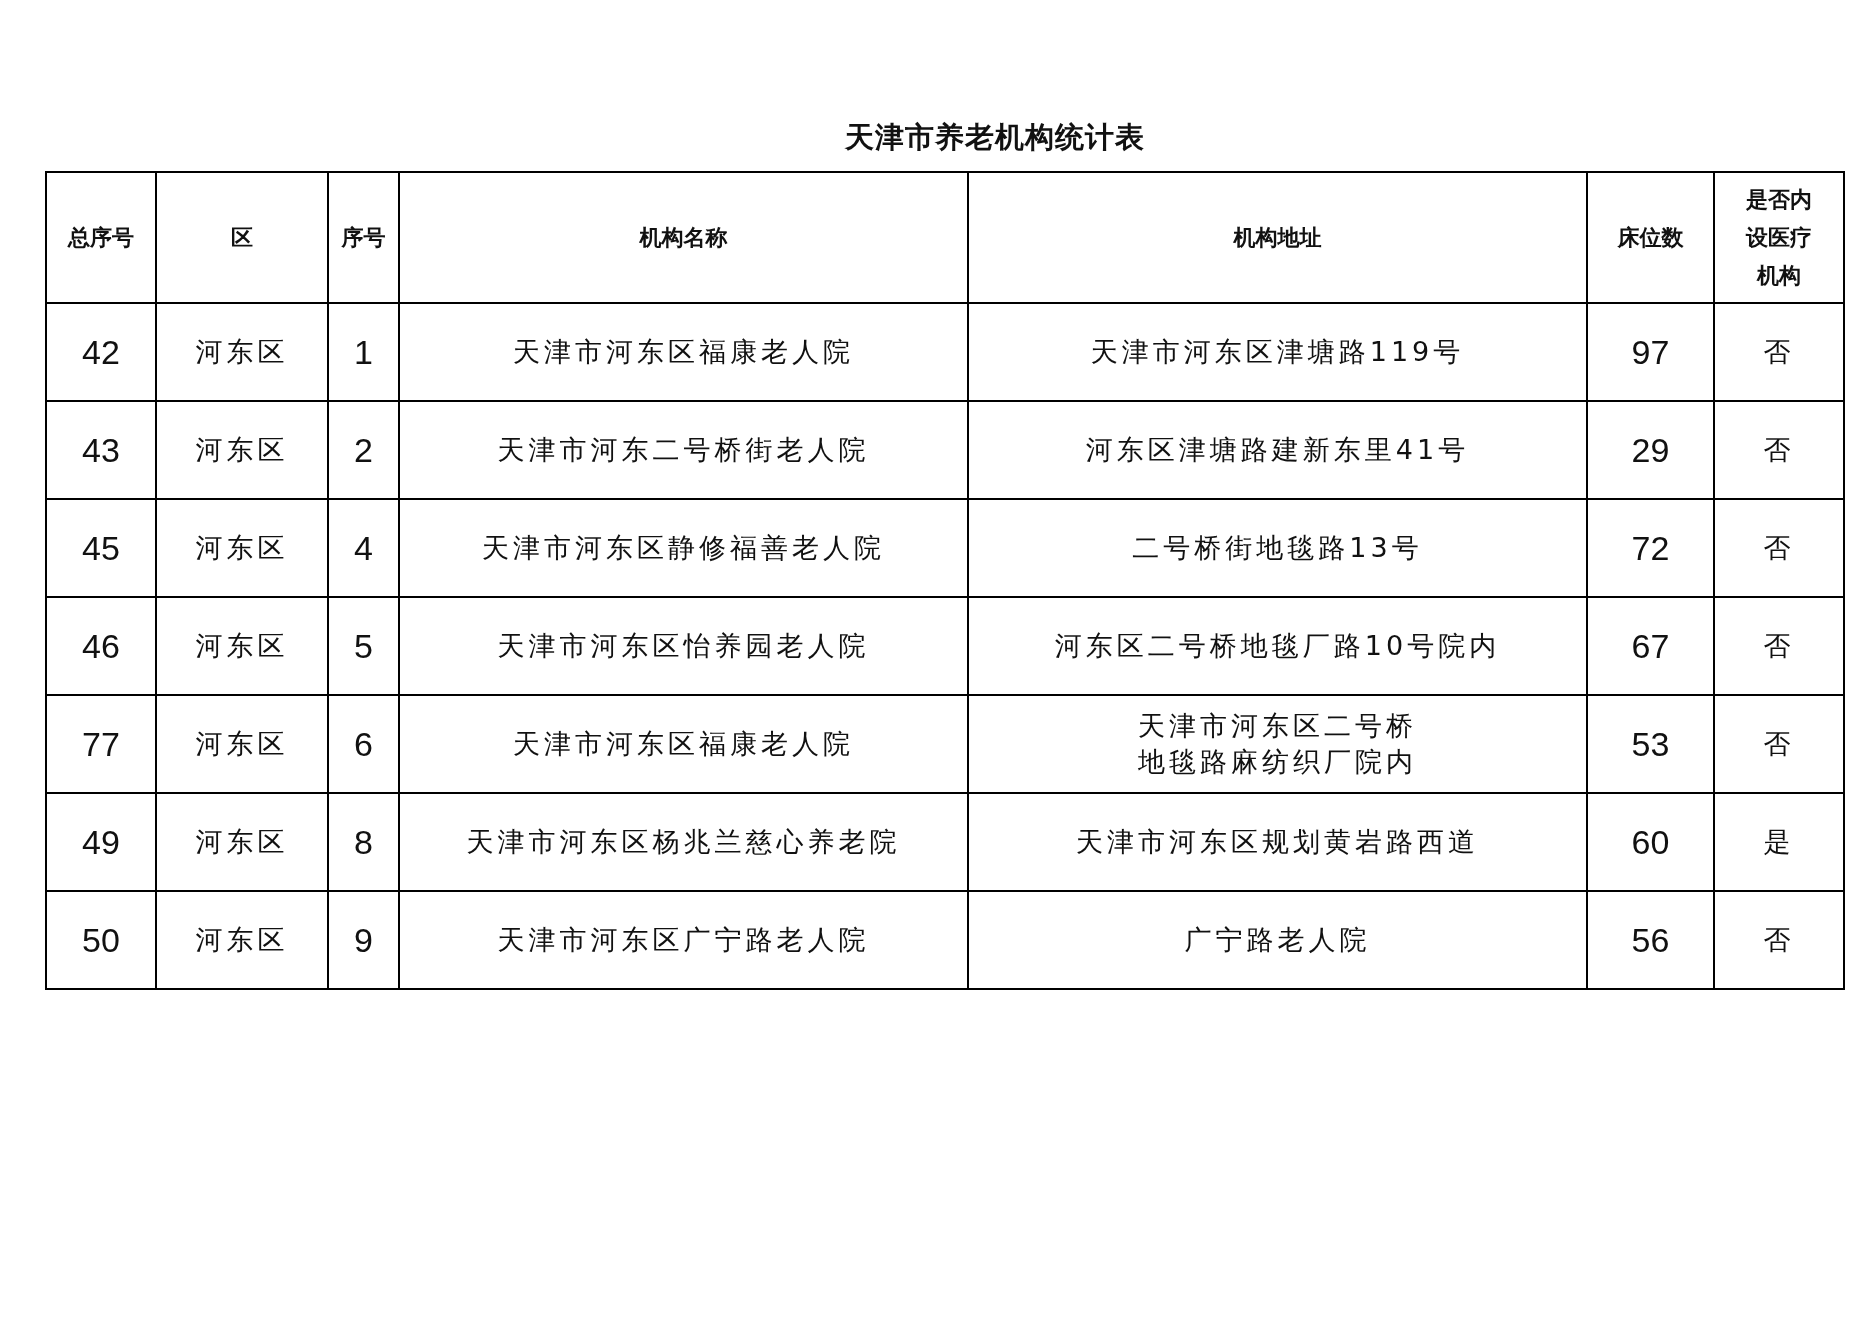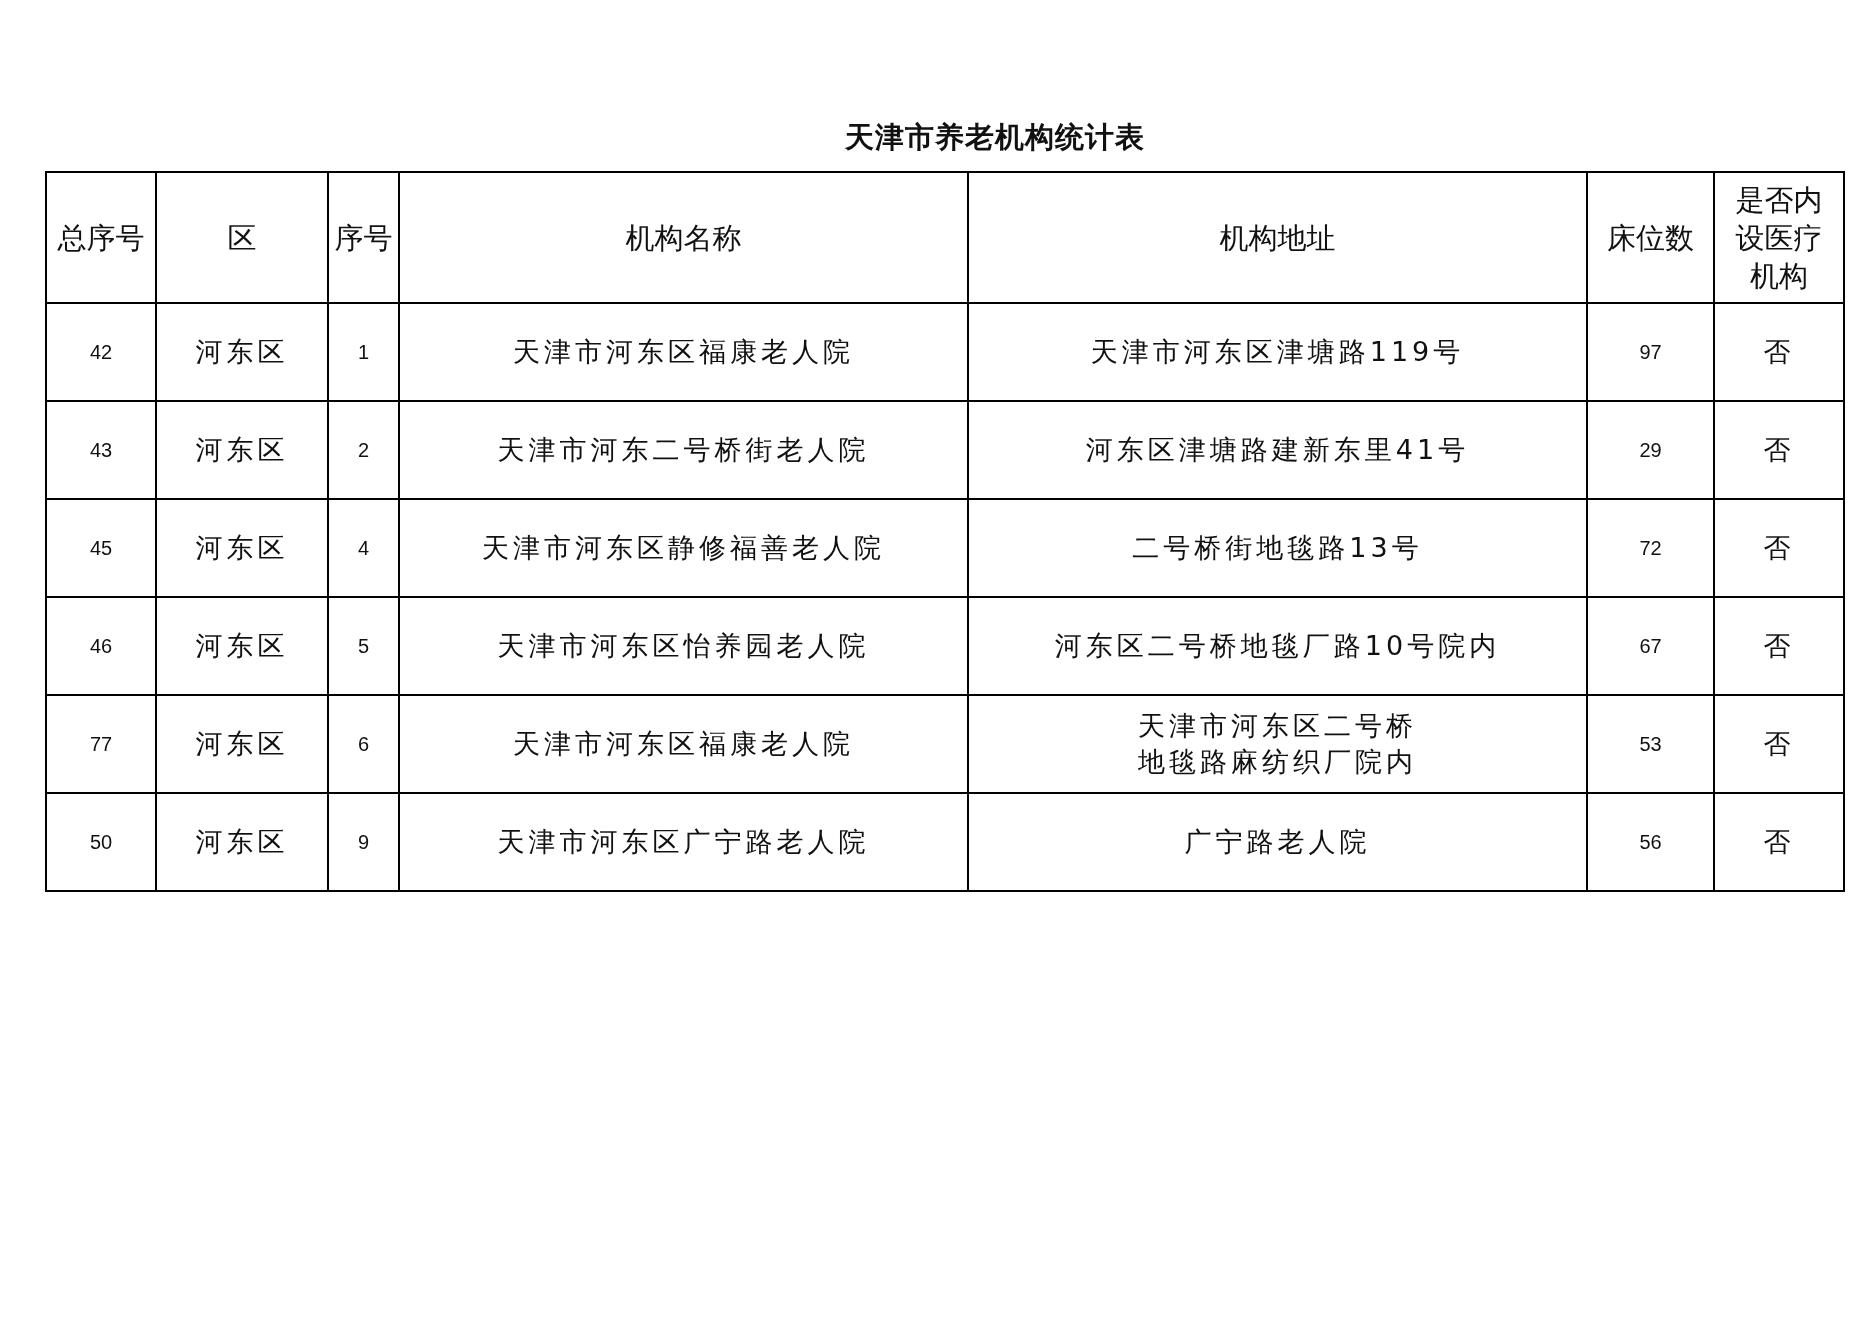--- a/index.html
+++ b/index.html
@@ -2,23 +2,23 @@
 <html><head>
 <meta charset="utf-8">
 <style>
   html, body { margin:0; padding:0; background:#ffffff; }
   body { width:1870px; height:1322px; position:relative; overflow:hidden;
          font-family:"DejaVu Sans","Liberation Sans",sans-serif; color:#111; }
   .title { position:absolute; left:0; width:1990px; top:118px; text-align:center;
            font-family:"DejaVu Serif","Liberation Serif",serif; font-weight:bold; font-size:29px; letter-spacing:1px; }
   table { position:absolute; left:45px; top:171px; border-collapse:collapse; table-layout:fixed; width:1798px; }
   td, th { border:2px solid #000; text-align:center; vertical-align:middle; padding:0; }
-  th { height:129px; font-weight:normal; font-size:29px; line-height:38px; }
+  th { height:129px; font-weight:bold; font-size:22px; line-height:38px; }
   td { height:96px; font-size:27px; letter-spacing:4px; line-height:36px; }
-  td.num { letter-spacing:0; font-family:"Liberation Sans",sans-serif; font-size:20px; }
+  td.num { letter-spacing:0; font-family:"Liberation Sans",sans-serif; font-size:34px; }
   td.yn { font-family:"DejaVu Serif","Liberation Serif",serif; }
   .sub { display:block; }
 </style>
 </head>
 <body>
 
 <div class="title">天津市养老机构统计表</div>
 
 <table>
   <colgroup>
@@ -96,20 +96,31 @@
         <td class="num">6</td>
         <td>天津市河东区福康老人院</td>
         <td>
           <span class="sub">天津市河东区二号桥</span>
           <span class="sub">地毯路麻纺织厂院内</span>
         </td>
         <td class="num">53</td>
         <td class="yn">否</td>
       </tr>
       <tr>
+        <td class="num">49</td>
+        <td>河东区</td>
+        <td class="num">8</td>
+        <td>天津市河东区杨兆兰慈心养老院</td>
+        <td>
+          <span class="sub">天津市河东区规划黄岩路西道</span>
+        </td>
+        <td class="num">60</td>
+        <td class="yn">是</td>
+      </tr>
+      <tr>
         <td class="num">50</td>
         <td>河东区</td>
         <td class="num">9</td>
         <td>天津市河东区广宁路老人院</td>
         <td>
           <span class="sub">广宁路老人院</span>
         </td>
         <td class="num">56</td>
         <td class="yn">否</td>
       </tr>

